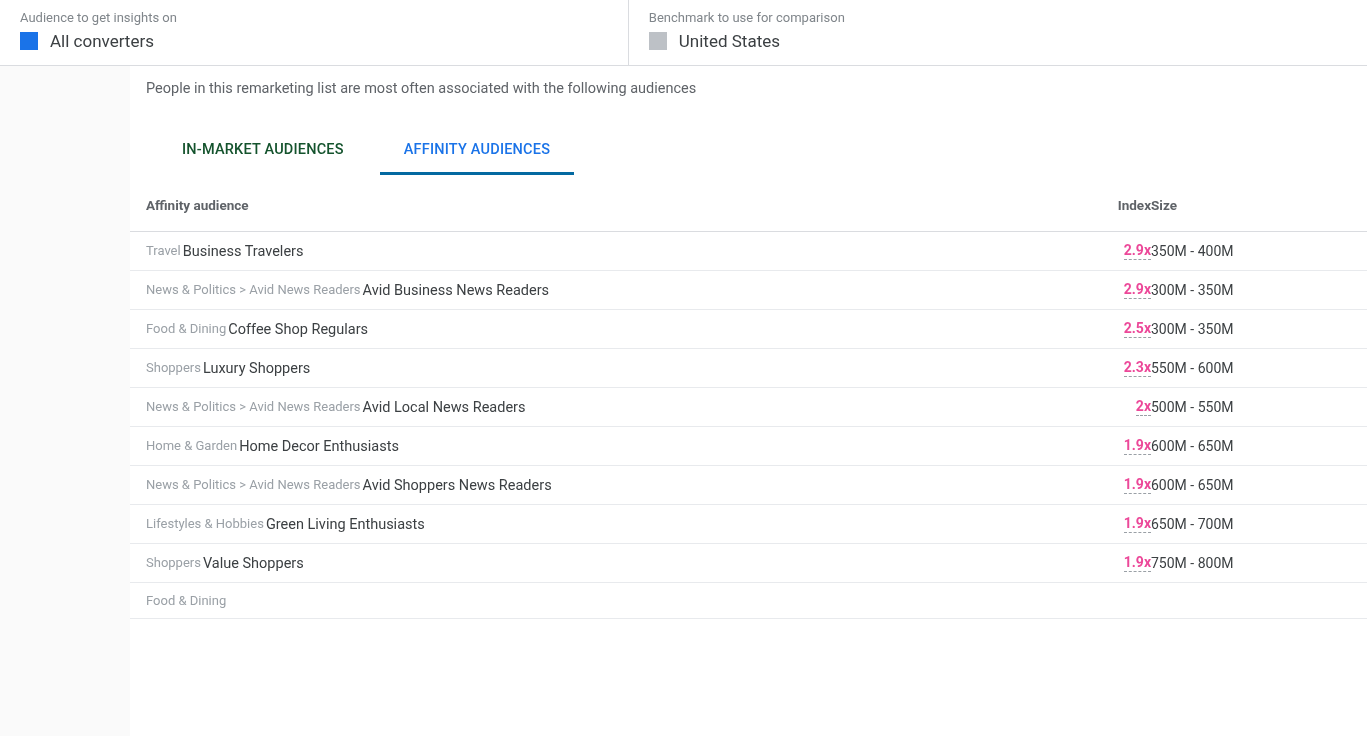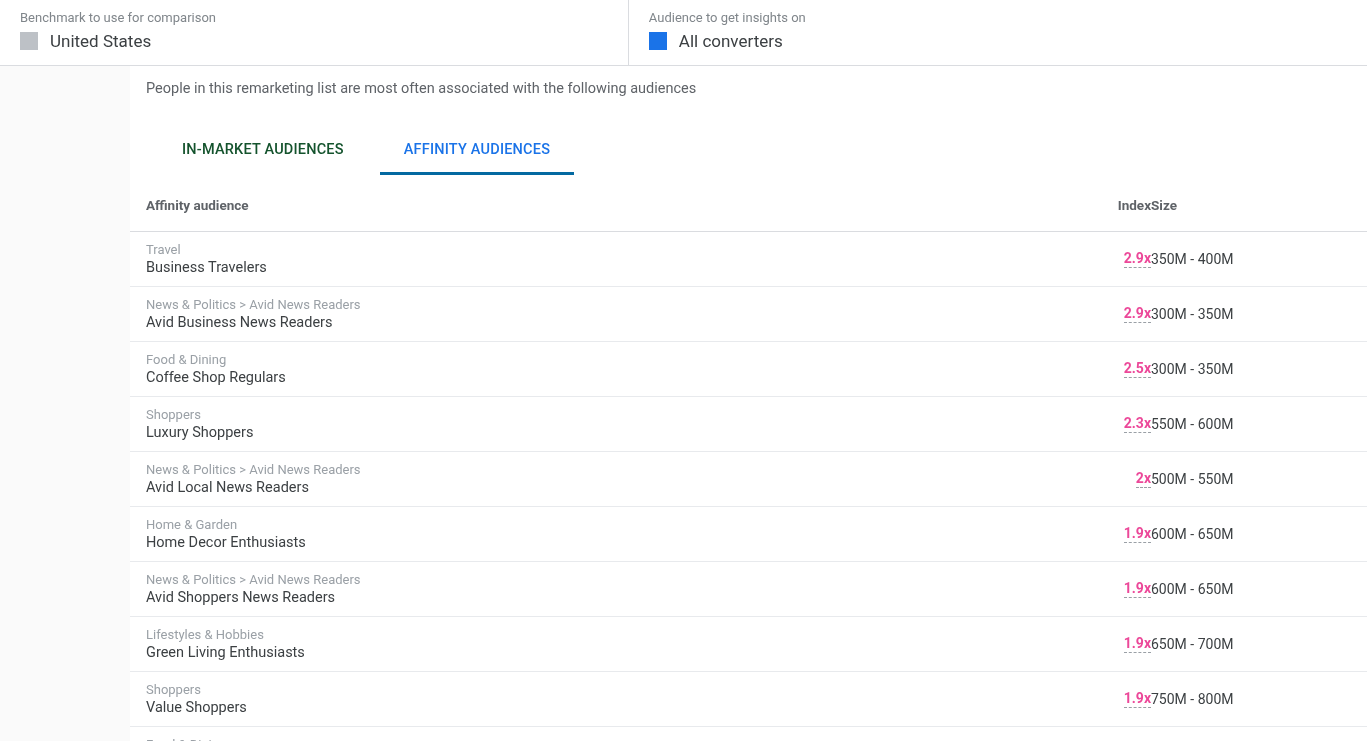--- a/index.html
+++ b/index.html
@@ -101,21 +101,21 @@
     .col-index { width: 130px; text-align: right; }
     .col-size { width: 200px; text-align: left; }
     .row {
       display: flex;
       padding: 10px 16px 10px 16px;
       border-bottom: 1px solid #e8eaed;
       align-items: center;
     }
     .row .col-audience {
       display: flex;
-      flex-direction: column;
+      flex-direction: row;
       gap: 2px;
     }
     .cat {
       color: #9aa0a6;
       font-size: 13px;
     }
     .name {
       color: #3c4043;
       font-size: 14.5px;
     }
@@ -132,34 +132,34 @@
     }
     .size-val {
       color: #3c4043;
       font-size: 14px;
     }
   </style>
 </head>
 <body>
 
 <div class="header-bar">
+  <div class="header-section">
+    <div class="header-label">Audience to get insights on</div>
+    <div class="header-value-row">
+      <span class="swatch blue"></span>
+      <span class="header-value">All converters</span>
+    </div>
+  </div>
   <div class="header-section second">
     <div class="header-label">Benchmark to use for comparison</div>
     <div class="header-value-row">
       <span class="swatch gray"></span>
       <span class="header-value">United States</span>
     </div>
   </div>
-  <div class="header-section">
-    <div class="header-label">Audience to get insights on</div>
-    <div class="header-value-row">
-      <span class="swatch blue"></span>
-      <span class="header-value">All converters</span>
-    </div>
-  </div>
 </div>
 
 <div class="outer-wrap">
   <div class="content-card">
     <div class="intro-text">People in this remarketing list are most often associated with the following audiences</div>
 
     <div class="tabs">
       <div class="tab">IN-MARKET AUDIENCES</div>
       <div class="tab active">AFFINITY AUDIENCES</div>
     </div>

